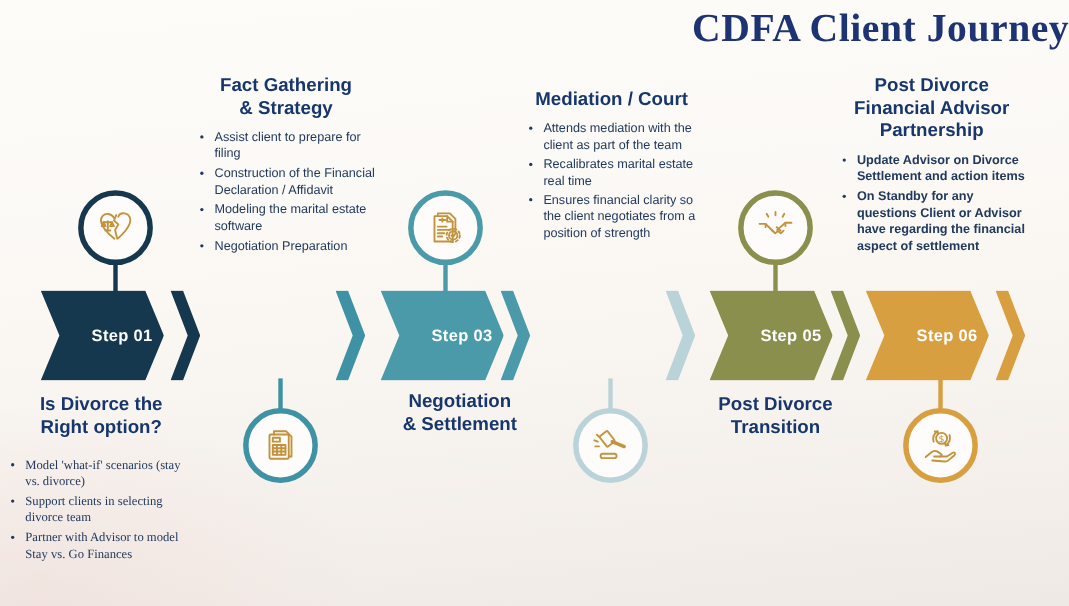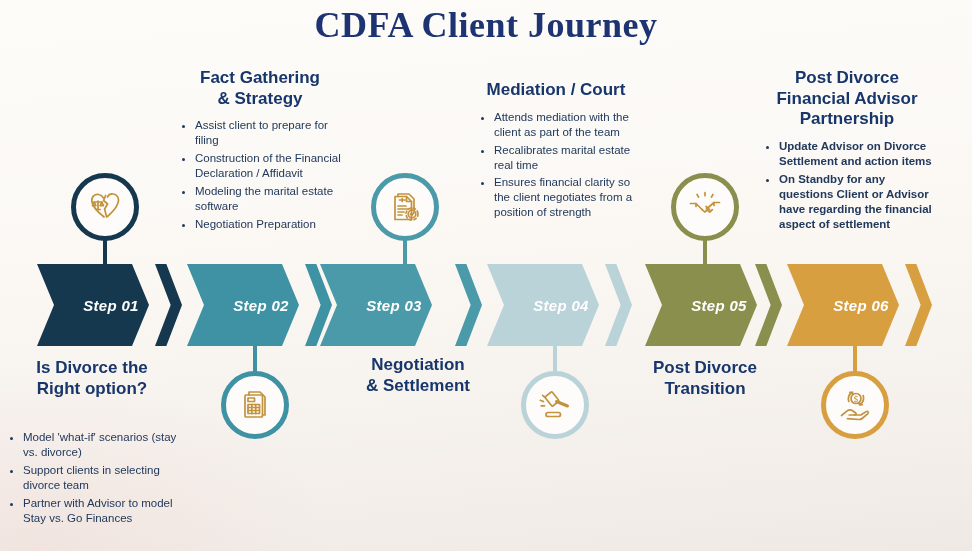--- a/index.html
+++ b/index.html
@@ -4,31 +4,31 @@
 <style>
   html,body{margin:0;padding:0;}
   body{font-family:"Liberation Sans","DejaVu Sans",sans-serif;}
   .canvas{
     position:relative;width:972px;height:551px;overflow:hidden;
     background:
       radial-gradient(420px 260px at 4% 100%, rgba(238,212,206,.38), rgba(238,212,206,0) 70%),
       linear-gradient(175deg,#fdfcf9 0%,#fbf8f4 45%,#f3eeea 85%,#efe9e6 100%);
   }
   .title{
-    position:absolute;top:4px;left:0;width:100%;text-align:center;
+    position:absolute;top:4px;left:0;width:100%;text-align:right;
     font-family:"Liberation Serif","DejaVu Serif",serif;
     font-size:36px;font-weight:700;letter-spacing:.5px;
   }
   
   .banner{
     position:absolute;top:264px;height:82px;width:112px;
     clip-path:polygon(0 0,calc(100% - 17px) 0,100% 50%,calc(100% - 17px) 100%,0 100%,17px 50%);
     display:flex;align-items:center;justify-content:center;
   }
-  .banner span{color:#fff;font-size:15px;font-weight:700;letter-spacing:.3px;padding-left:36px;font-style:italic;}
+  .banner span{color:#fff;font-size:15px;font-weight:700;letter-spacing:.3px;padding-left:36px;}
   .chev{
     position:absolute;top:264px;height:82px;width:27px;
     clip-path:polygon(0 0,42% 0,100% 50%,42% 100%,0 100%,58% 50%);
   }
   
   .stem{position:absolute;width:4px;}
   .circle{
     position:absolute;width:68px;height:68px;border-radius:50%;
     border:5px solid #000;background:#fdfcfa;box-sizing:border-box;
     display:flex;align-items:center;justify-content:center;
@@ -80,21 +80,21 @@
 Partnership</h2>
     <ul style="color: rgb(33, 57, 92); font-weight: bold;">
         <li>Update Advisor on Divorce Settlement and action items</li>
         <li>On Standby for any questions Client or Advisor have regarding the financial aspect of settlement</li>
       </ul>
   </div>
 
   <div class="section" style="left:6px;top:358px;width:172px;">
     <h2 style="color: rgb(23, 54, 107);">Is Divorce the
 Right option?</h2>
-    <ul style="margin-top: 31px; color: rgb(33, 57, 92);">
+    <ul style="margin-top: 17px; color: rgb(33, 57, 92); font-family: Liberation Serif, serif;">
         <li>Model 'what-if' scenarios (stay vs. divorce)</li>
         <li>Support clients in selecting divorce team</li>
         <li>Partner with Advisor to model Stay vs. Go Finances</li>
       </ul>
   </div>
 
   <div class="section" style="left:338px;top:355px;width:160px;">
     <h2 style="color: rgb(23, 54, 107);">Negotiation
 &amp; Settlement</h2>
   </div>
@@ -102,33 +102,27 @@
   <div class="section" style="left:622px;top:358px;width:166px;">
     <h2 style="color: rgb(23, 54, 107);">Post Divorce
 Transition</h2>
   </div>
 
   <div class="banner" style="left: 37px; background: rgb(22, 56, 78);">
     <span>Step 01</span>
     </div>
   <div class="chev" style="left: 155px; background: rgb(22, 56, 78);"></div>
 
-  <div class="banner" style="left: 187px; background: rgb(63, 146, 163);">
-    <span>Step 02</span>
-    </div>
   <div class="chev" style="left: 305px; background: rgb(63, 146, 163);"></div>
 
-  <div class="banner" style="left: 320px; background: rgb(74, 154, 169);">
+  <div class="banner" style="left: 346px; background: rgb(74, 154, 169);">
     <span>Step 03</span>
     </div>
   <div class="chev" style="left: 455px; background: rgb(74, 154, 169);"></div>
 
-  <div class="banner" style="left: 487px; background: rgb(185, 211, 216);">
-    <span>Step 04</span>
-    </div>
   <div class="chev" style="left: 605px; background: rgb(185, 211, 216);"></div>
 
   <div class="banner" style="left: 645px; background: rgb(138, 143, 77);">
     <span>Step 05</span>
     </div>
   <div class="chev" style="left: 755px; background: rgb(138, 143, 77);"></div>
 
   <div class="banner" style="left: 787px; background: rgb(216, 159, 64); text-align: center;">
     <span>Step 06</span>
     </div>

